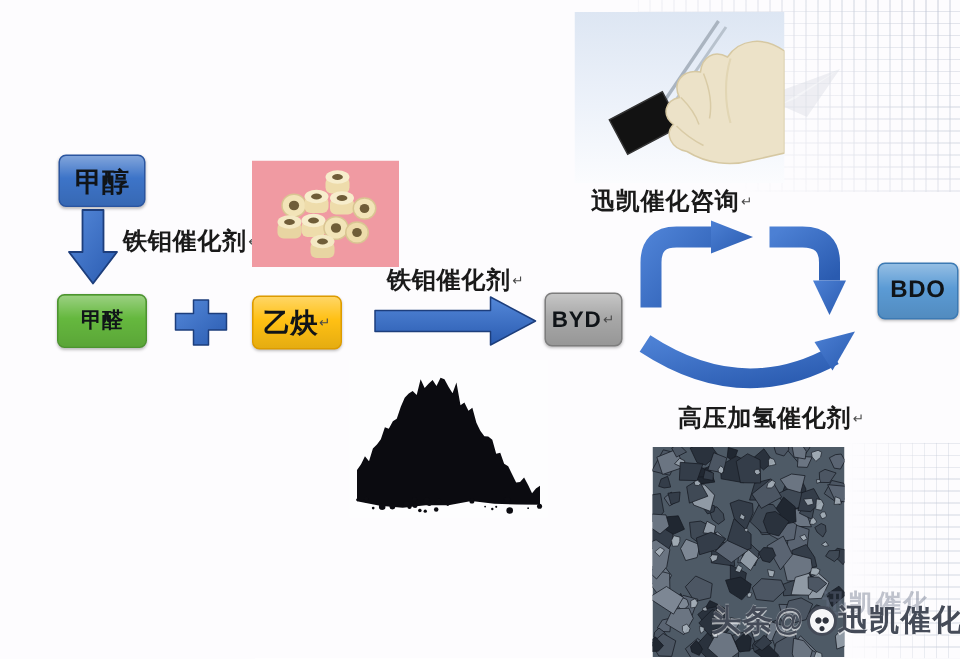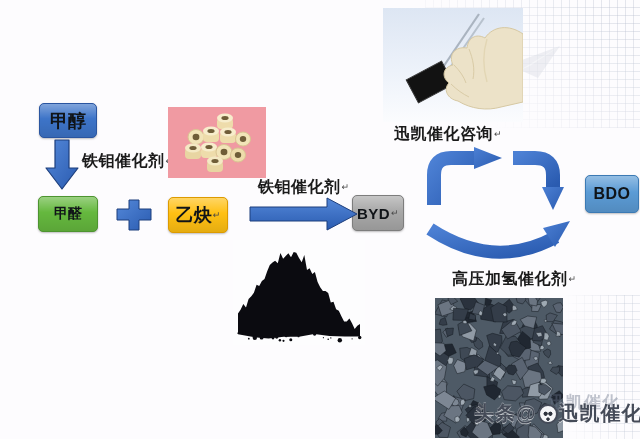--- a/index.html
+++ b/index.html
@@ -28,21 +28,21 @@
   .node{
     position:absolute;display:flex;align-items:center;justify-content:center;
     border-radius:5px;font-weight:bold;color:#101418;
     background-image:linear-gradient(180deg, rgba(255,255,255,.35), rgba(255,255,255,0) 45%, rgba(0,0,0,.10));
     box-shadow:0 1px 2px rgba(0,0,0,.25);
   }
   .node .lbl{white-space:nowrap;}
   #node-methanol{left:39px;top:103px;width:56px;height:33px;background-color:var(--methanol-box,#3d74c8);font-size:18px;border:1px solid #2a55a0;}
   #node-formaldehyde{left:38px;top:196px;width:58px;height:34px;background-color:var(--formaldehyde-box,#65b83e);font-size:14px;border:1px solid #4d9430;}
   #node-acetylene{left:168px;top:197px;width:58px;height:34px;background-color:var(--acetylene-box,#ffc013);font-size:18px;border:1px solid #dd9b00;}
-  #node-byd{left:352px;top:195px;width:50px;height:34px;background-color:var(--byd-box,#a3a3a3);font-size:15px;letter-spacing:.5px;border:1px solid #7d7d7d;}
+  #node-byd{left:363px;top:195px;width:50px;height:34px;background-color:var(--byd-box,#a3a3a3);font-size:15px;letter-spacing:.5px;border:1px solid #7d7d7d;}
   #node-bdo{left:585px;top:175px;width:52px;height:36px;background-color:var(--bdo-box,#5b9bd5);font-size:16px;letter-spacing:.5px;border:1px solid #3c7ab4;}
 
   
   .cat-label{
     position:absolute;font-family:"Liberation Serif","DejaVu Serif",serif;
     font-weight:bold;font-size:16px;color:#1a1a1a;white-space:nowrap;letter-spacing:.5px;
   }
   #lbl-iron-moly{left:82px;top:151px;}
   #lbl-copper-bismuth{left:258px;top:177px;}
   #lbl-low-pressure{left:394px;top:124px;}

